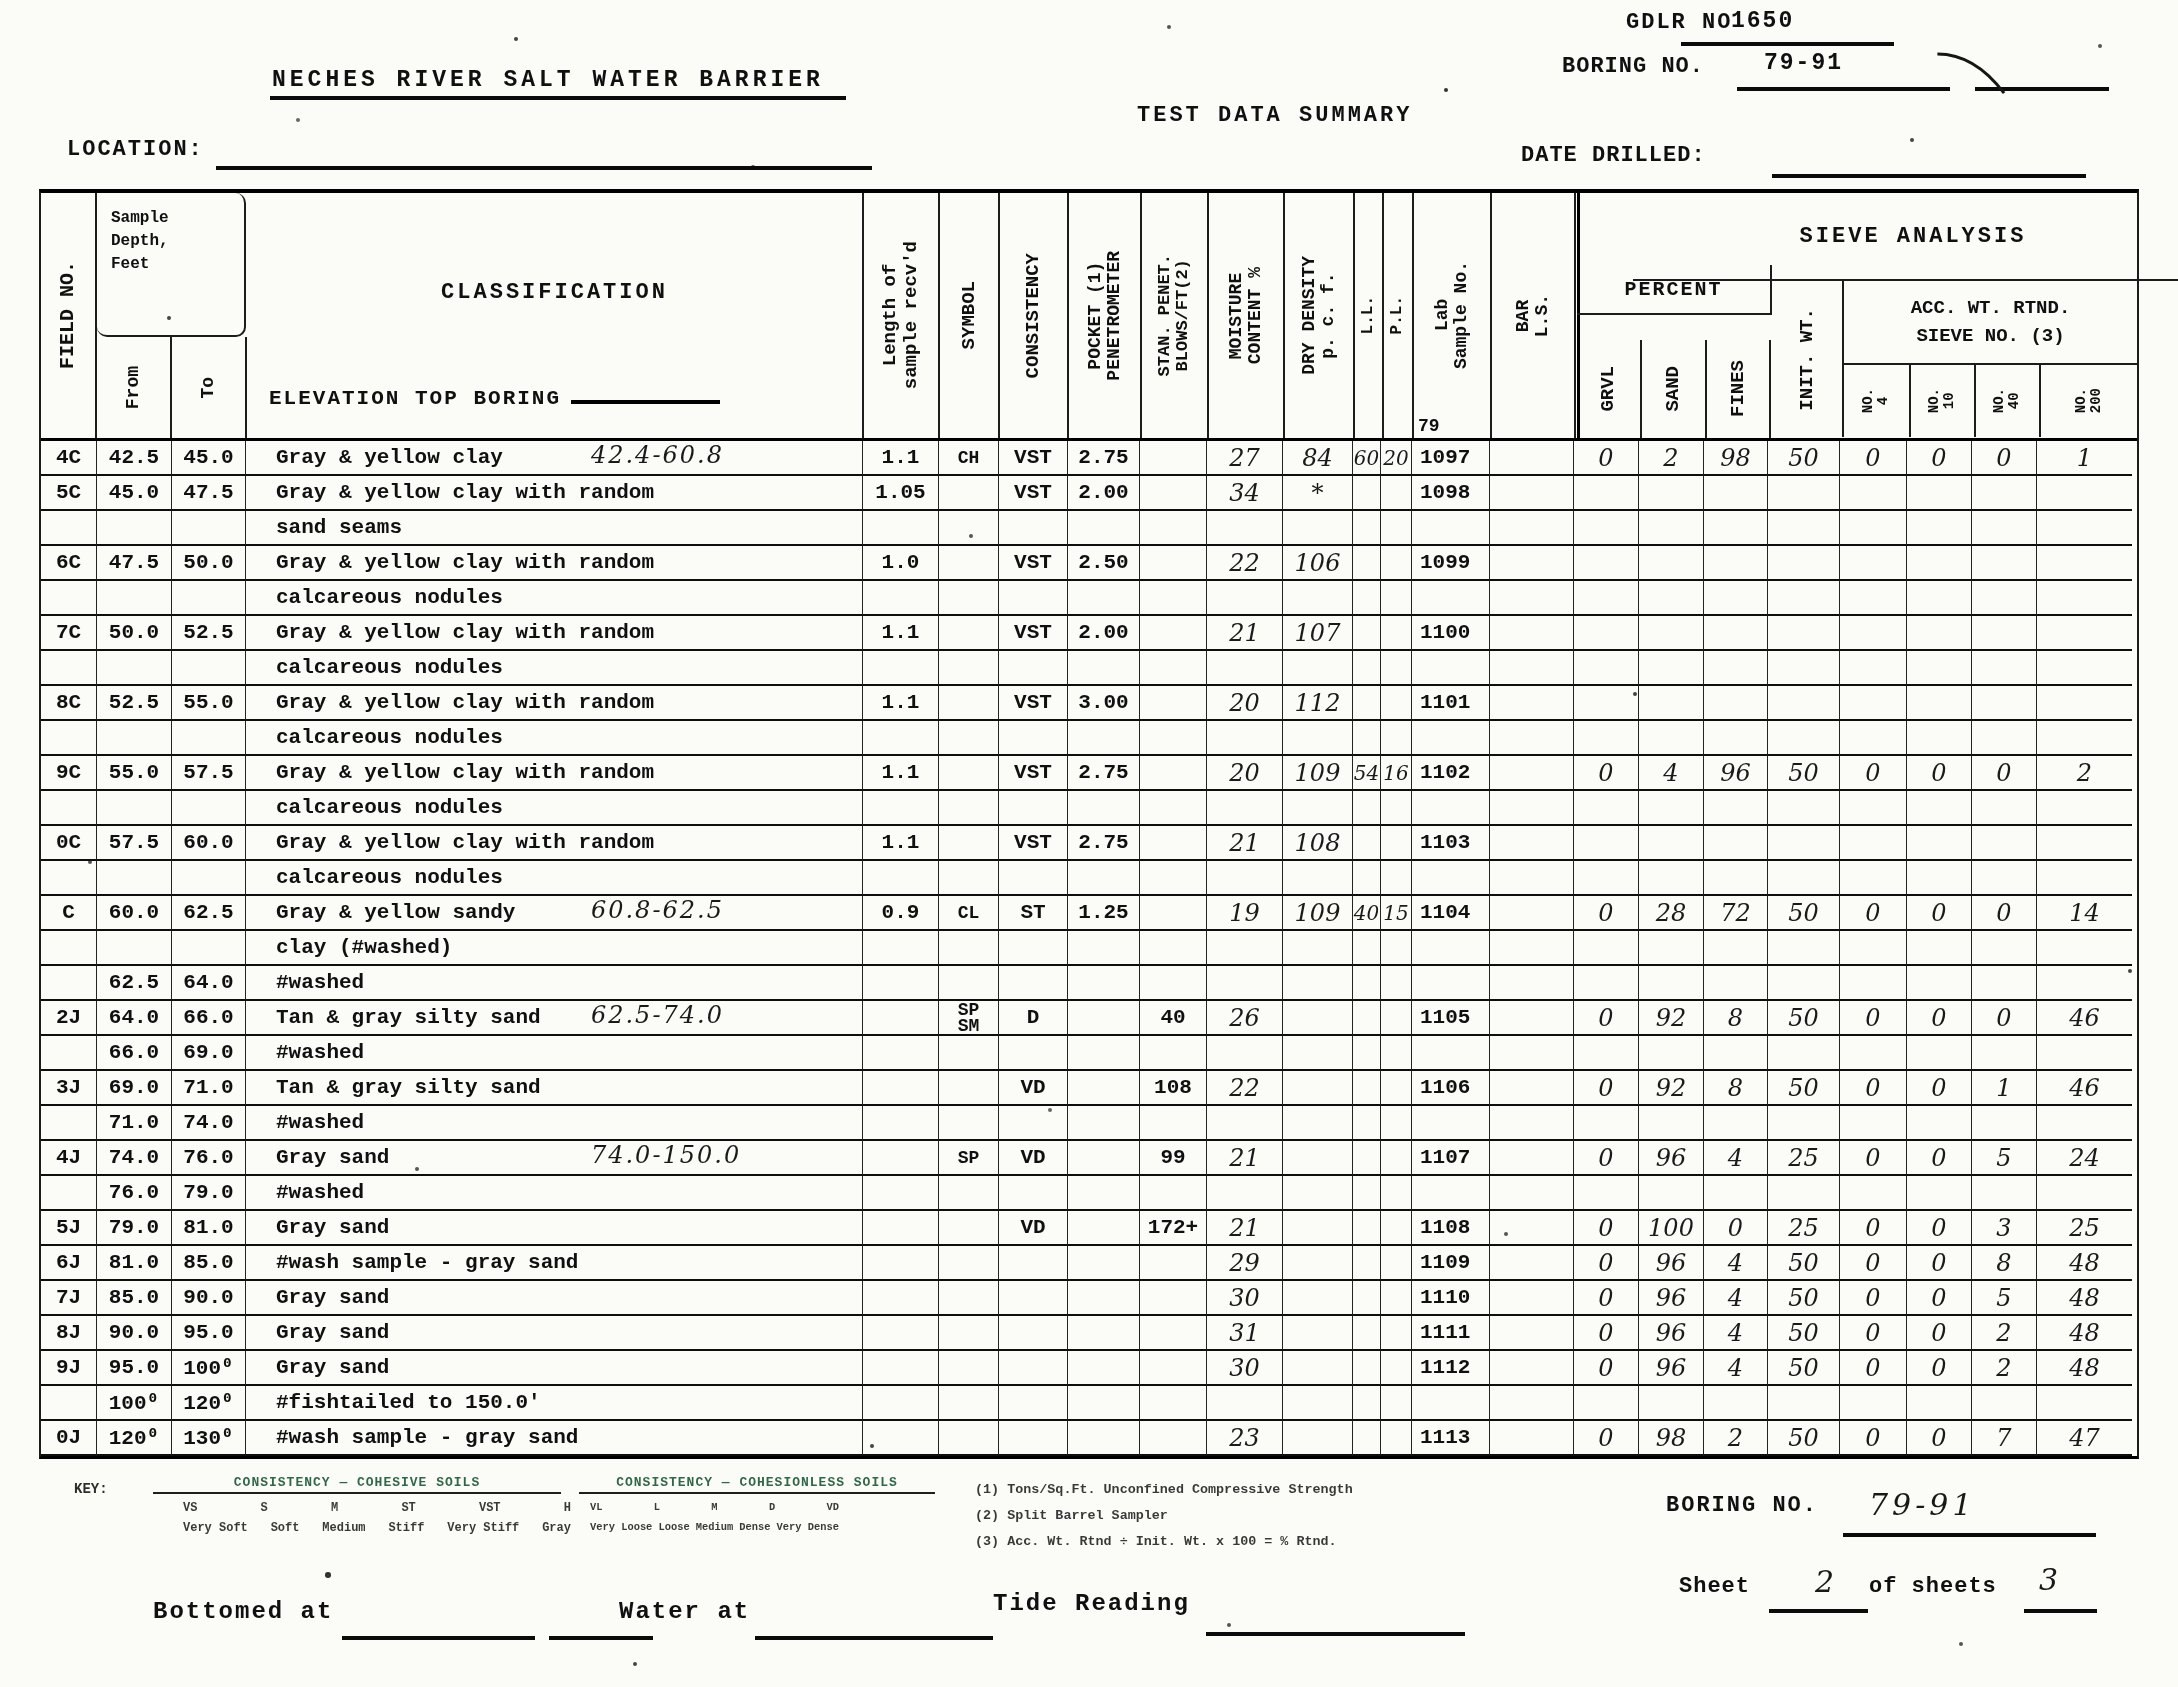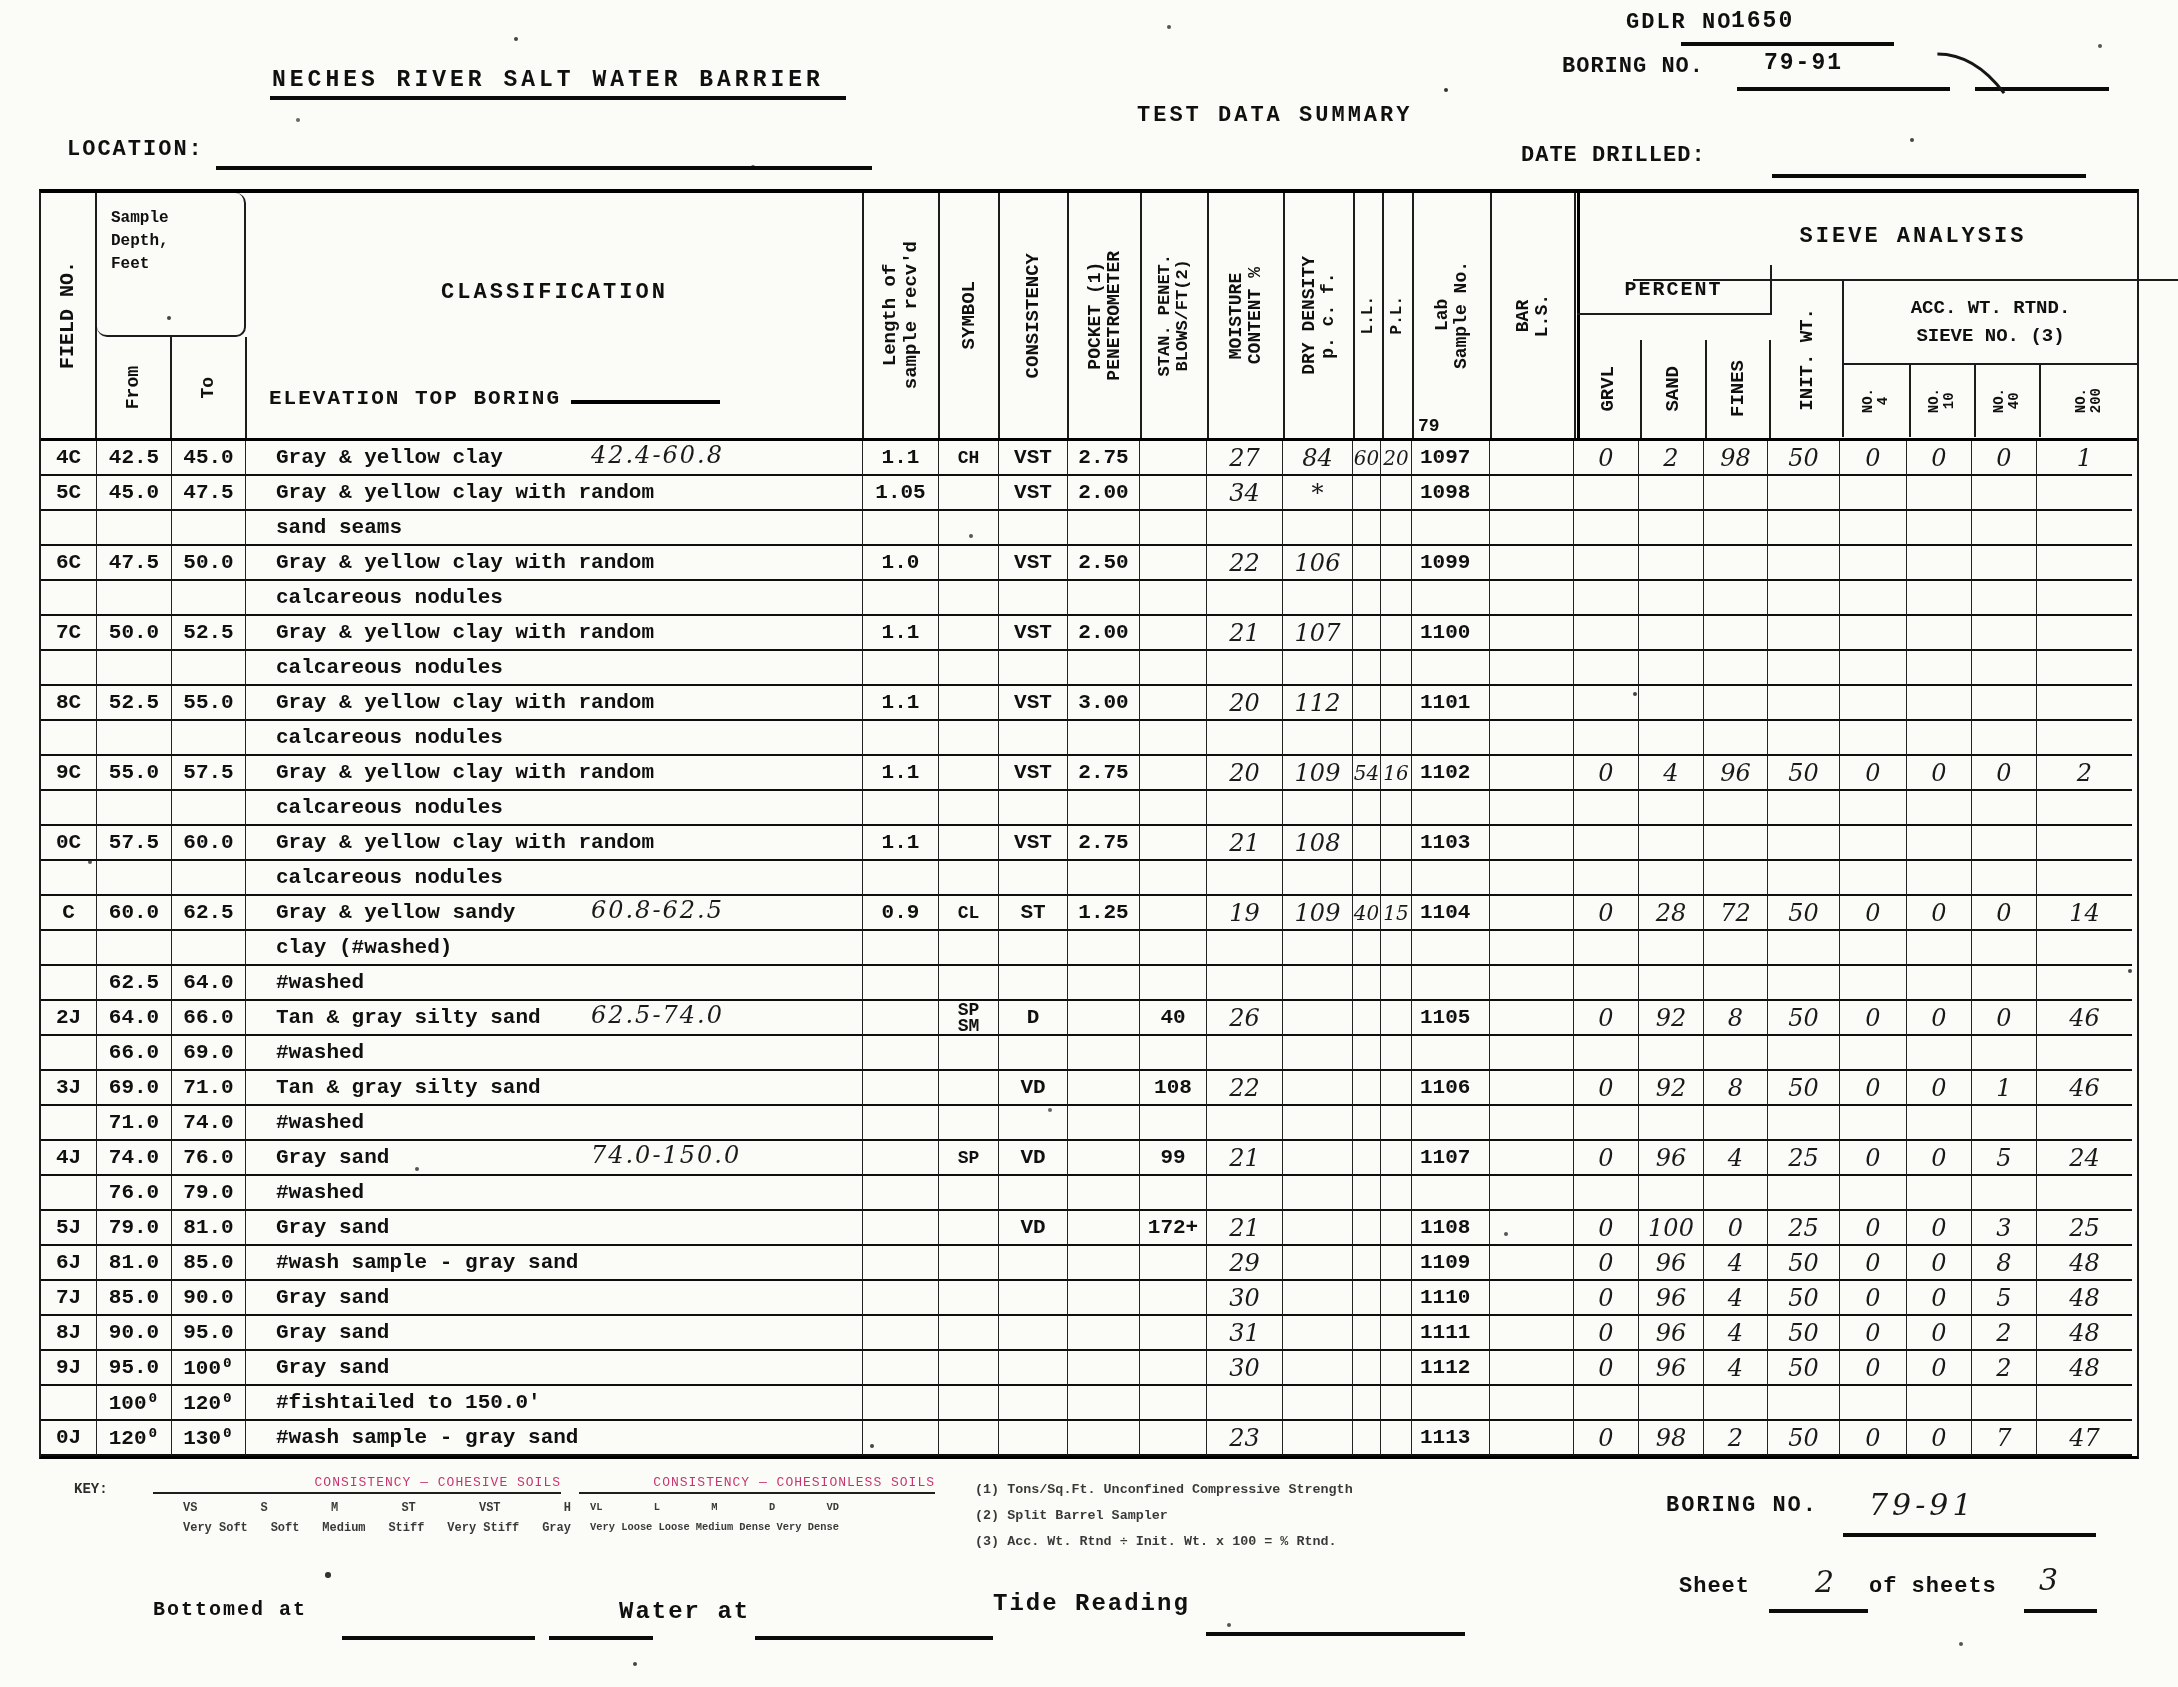--- a/index.html
+++ b/index.html
@@ -77,33 +77,33 @@
   .td.c13{justify-content:flex-start;padding-left:8px;}
   .td.hw{font-family:"DejaVu Serif","Liberation Serif",serif;font-style:italic;font-weight:400;
          font-size:24px;color:#1a1a1a;}
   .td.c11,.td.c12{font-size:20px;}
   .note{position:absolute;left:56%;top:0px;font-family:"DejaVu Serif","Liberation Serif",serif;
         font-style:italic;font-weight:400;font-size:24px;letter-spacing:2px;color:#1a1a1a;}
 
   
   .keyzone{filter:blur(0.3px);opacity:.88;}
   .key-label{left:74px;top:1481px;font-size:14px;}
-  .key-title{position:absolute;text-align:right;border-bottom:2px solid #000;padding-bottom:2px;
-             font-family:"Liberation Mono","DejaVu Sans Mono",monospace;font-weight:400;color:#be185d;font-size:13px;letter-spacing:1px;}
+  .key-title{position:absolute;text-align:center;border-bottom:2px solid #000;padding-bottom:2px;
+             font-family:"Liberation Mono","DejaVu Sans Mono",monospace;font-weight:700;color:#14532d;font-size:13px;letter-spacing:1px;}
   .kt-cohesive{left:153px;top:1475px;width:408px;}
   .kt-cohesionless{left:579px;top:1475px;width:356px;}
   .key-row{position:absolute;display:flex;justify-content:space-between;
            font-family:"Liberation Mono","DejaVu Sans Mono",monospace;font-weight:700;color:#1d1d1d;}
   .kr-cohesive{left:183px;width:388px;font-size:12px;}
   .kr-cohesionless{left:590px;width:249px;font-size:10.4px;}
   .kr-abbr{top:1501px;}
   .kr-lbl{top:1521px;}
   .key-notes{position:absolute;left:975px;top:1477px;font-family:"Liberation Mono","DejaVu Sans Mono",monospace;
              font-weight:700;color:#1d1d1d;font-size:13.4px;line-height:1.95;}
-  .bottomed-label{left:153px;top:1598px;font-size:20px;letter-spacing:2px;}
+  .bottomed-label{left:153px;top:1598px;font-size:24px;letter-spacing:2px;}
   .water-label{left:619px;top:1598px;font-size:24px;letter-spacing:2px;}
   .tide-label{left:993px;top:1590px;font-size:24px;letter-spacing:2px;}
   .fboring-label{left:1666px;top:1493px;font-size:22px;letter-spacing:2px;}
   .fboring-value{left:1869px;top:1487px;font-size:30px;letter-spacing:4px;}
   .sheet-label{left:1679px;top:1574px;font-size:22px;letter-spacing:1px;}
   .sheet-value{left:1815px;top:1564px;font-size:30px;}
   .of-label{left:1869px;top:1574px;font-size:22px;letter-spacing:1px;}
   .total-value{left:2039px;top:1562px;font-size:30px;}
 
   .speckles{position:absolute;left:0;top:0;width:2px;height:2px;background:transparent;border-radius:50%;

